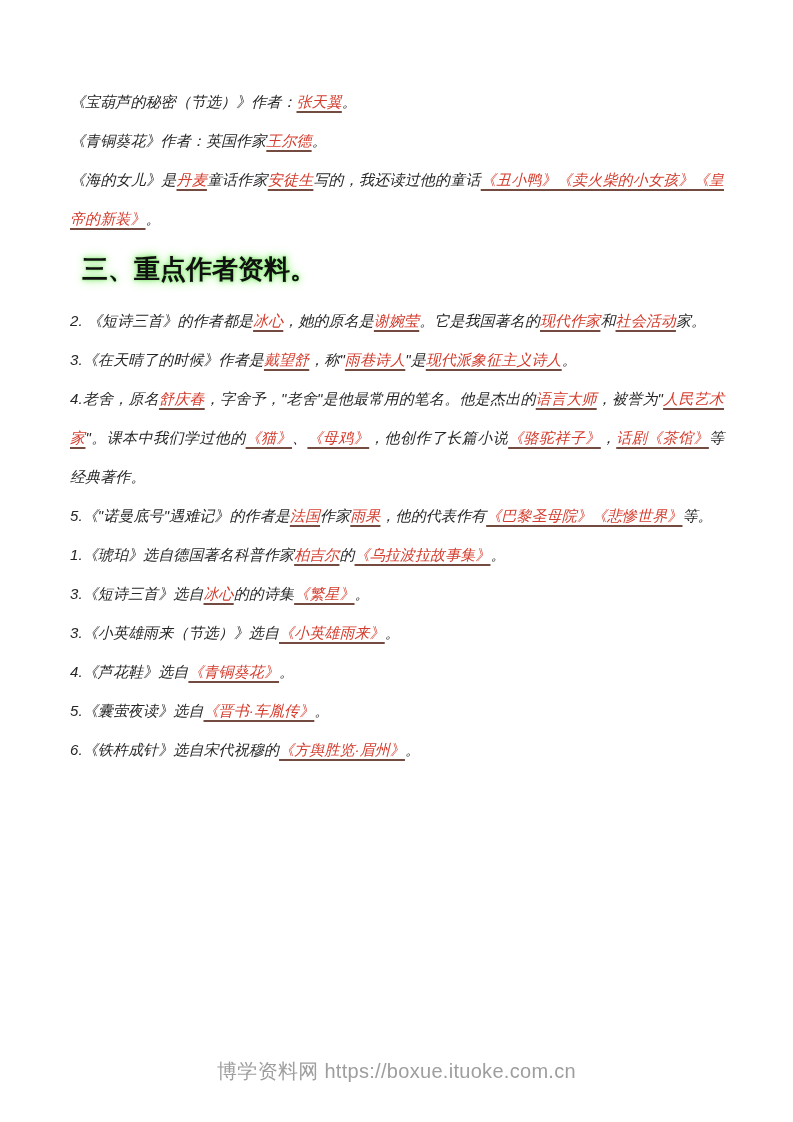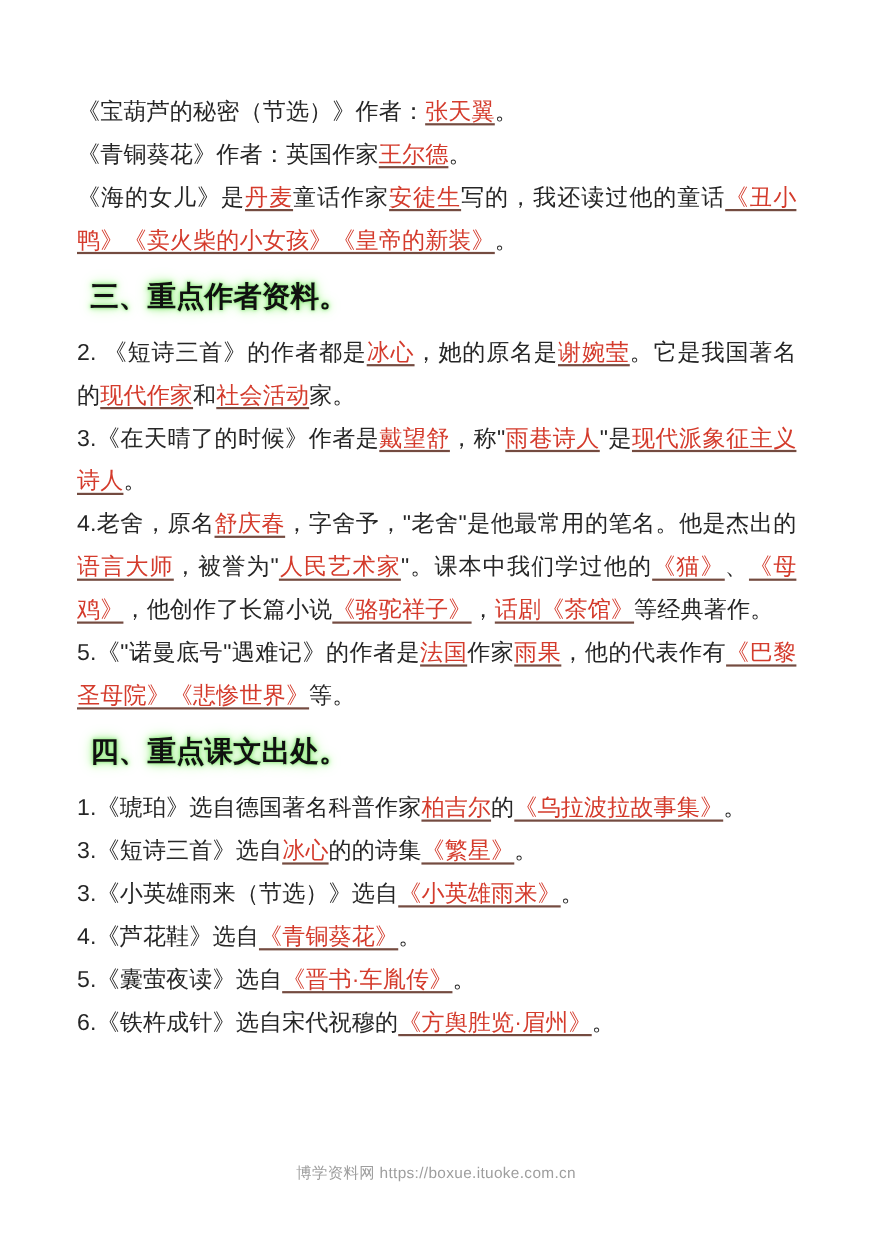--- a/index.html
+++ b/index.html
@@ -15,25 +15,26 @@
     font-family: "Liberation Sans", "DejaVu Sans", sans-serif;
   }
   .page {
     position: absolute;
     top: 82px;
     left: 70px;
     width: 654px;
   }
   p.line {
     margin: 0;
-    font-size: 21px;
+    font-size: 15px;
     line-height: 39px;
     color: var(--body-color, #262626);
     text-align: justify;
     letter-spacing: 0.1px;
+    font-style: italic;
   }
   h2.heading {
     margin: 12px;
     font-size: 26px;
     line-height: 39px;
     font-weight: 700;
     color: #101010;
     text-shadow:
       0 0 2px var(--glow, #8ce97c),
       0 0 5px var(--glow, #8ce97c),
@@ -48,38 +49,37 @@
     text-decoration-color: var(--underline, #744b40);
     text-decoration-thickness: 1.6px;
     text-underline-offset: 4px;
   }
   .footer {
     position: absolute;
     top: 1058px;
     left: 0;
     width: 793px;
     text-align: center;
-    font-size: 14px;
+    font-size: 20px;
     letter-spacing: 0.3px;
     color: var(--footer-color, #9e9e9e);
   }
 </style>
 </head>
 <body style="background: rgb(255, 255, 255);">
 
 <div class="page">
     <p class="line"><span class="seg-n">《宝葫芦的秘密（节选）》作者：</span><span class="seg-r">张天翼</span><span class="seg-n">。</span></p>
     <p class="line"><span class="seg-n">《青铜葵花》作者：英国作家</span><span class="seg-r">王尔德</span><span class="seg-n">。</span></p>
     <p class="line"><span class="seg-n">《海的女儿》是</span><span class="seg-r">丹麦</span><span class="seg-n">童话作家</span><span class="seg-r">安徒生</span><span class="seg-n">写的，我还读过他的童话</span><span class="seg-r">《丑小鸭》《卖火柴的小女孩》《皇帝的新装》</span><span class="seg-n">。</span></p>
     <h2 class="heading"><span class="seg-n">三、重点作者资料。</span></h2>
     <p class="line"><span class="seg-n">2. 《短诗三首》的作者都是</span><span class="seg-r">冰心</span><span class="seg-n">，她的原名是</span><span class="seg-r">谢婉莹</span><span class="seg-n">。它是我国著名的</span><span class="seg-r">现代作家</span><span class="seg-n">和</span><span class="seg-r">社会活动</span><span class="seg-n">家。</span></p>
     <p class="line"><span class="seg-n">3.《在天晴了的时候》作者是</span><span class="seg-r">戴望舒</span><span class="seg-n">，称"</span><span class="seg-r">雨巷诗人</span><span class="seg-n">"是</span><span class="seg-r">现代派象征主义诗人</span><span class="seg-n">。</span></p>
     <p class="line"><span class="seg-n">4.老舍，原名</span><span class="seg-r">舒庆春</span><span class="seg-n">，字舍予，"老舍"是他最常用的笔名。他是杰出的</span><span class="seg-r">语言大师</span><span class="seg-n">，被誉为"</span><span class="seg-r">人民艺术家</span><span class="seg-n">"。课本中我们学过他的</span><span class="seg-r">《猫》</span><span class="seg-n">、</span><span class="seg-r">《母鸡》</span><span class="seg-n">，他创作了长篇小说</span><span class="seg-r">《骆驼祥子》</span><span class="seg-n">，</span><span class="seg-r">话剧《茶馆》</span><span class="seg-n">等经典著作。</span></p>
     <p class="line"><span class="seg-n">5.《"诺曼底号"遇难记》的作者是</span><span class="seg-r">法国</span><span class="seg-n">作家</span><span class="seg-r">雨果</span><span class="seg-n">，他的代表作有</span><span class="seg-r">《巴黎圣母院》《悲惨世界》</span><span class="seg-n">等。</span></p>
-    <h2 class="heading"><span class="seg-n">四、重点课文出处。</span></h2>
     <p class="line"><span class="seg-n">1.《琥珀》选自德国著名科普作家</span><span class="seg-r">柏吉尔</span><span class="seg-n">的</span><span class="seg-r">《乌拉波拉故事集》</span><span class="seg-n">。</span></p>
     <p class="line"><span class="seg-n">3.《短诗三首》选自</span><span class="seg-r">冰心</span><span class="seg-n">的的诗集</span><span class="seg-r">《繁星》</span><span class="seg-n">。</span></p>
     <p class="line"><span class="seg-n">3.《小英雄雨来（节选）》选自</span><span class="seg-r">《小英雄雨来》</span><span class="seg-n">。</span></p>
     <p class="line"><span class="seg-n">4.《芦花鞋》选自</span><span class="seg-r">《青铜葵花》</span><span class="seg-n">。</span></p>
     <p class="line"><span class="seg-n">5.《囊萤夜读》选自</span><span class="seg-r">《晋书·车胤传》</span><span class="seg-n">。</span></p>
     <p class="line"><span class="seg-n">6.《铁杵成针》选自宋代祝穆的</span><span class="seg-r">《方舆胜览·眉州》</span><span class="seg-n">。</span></p>
   </div>
 
 <div class="footer">博学资料网 https://boxue.ituoke.com.cn</div>
 

